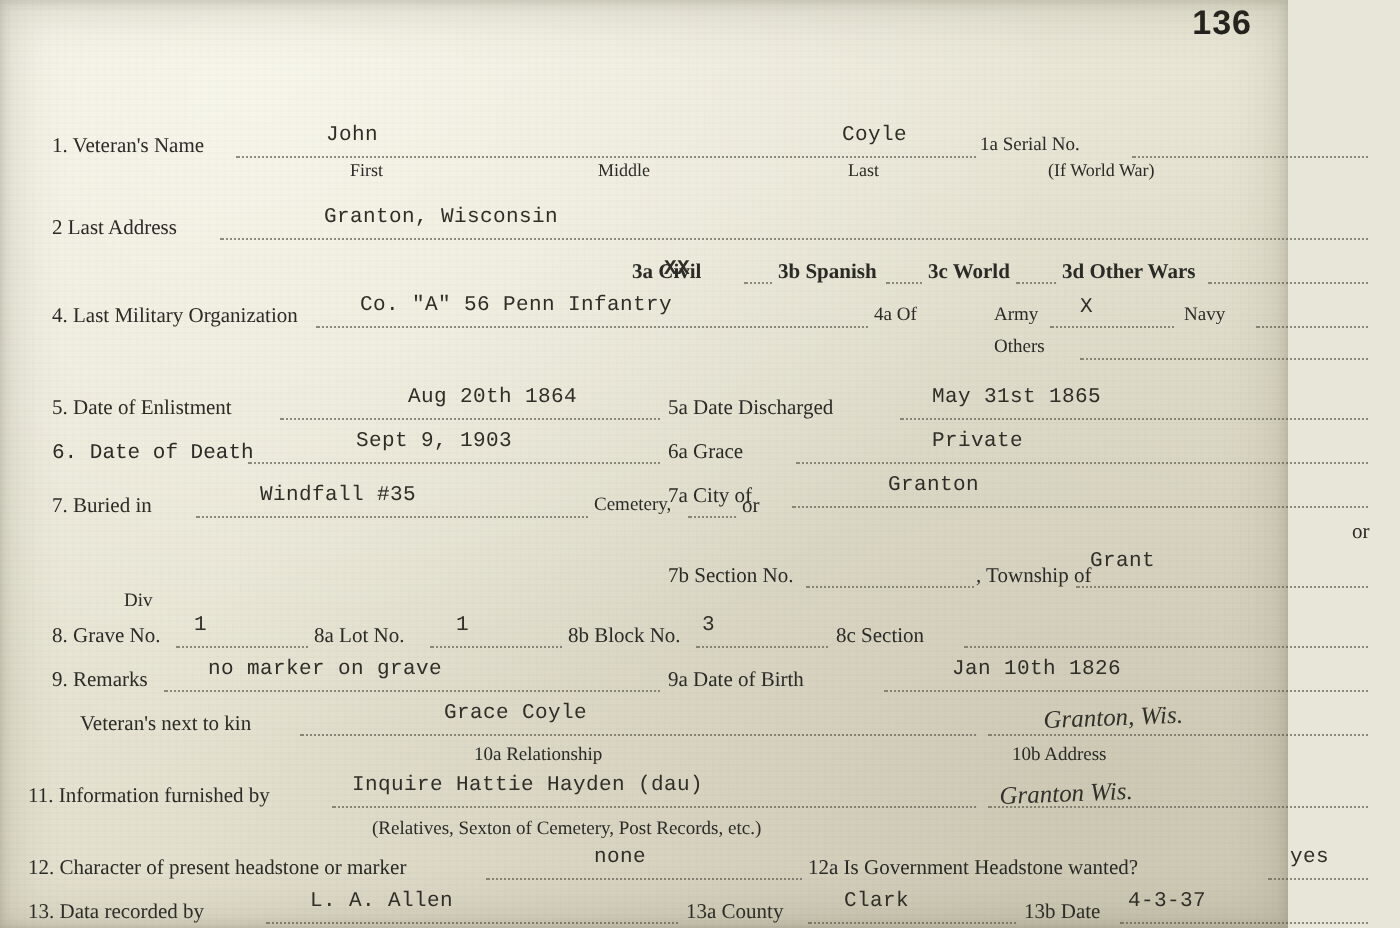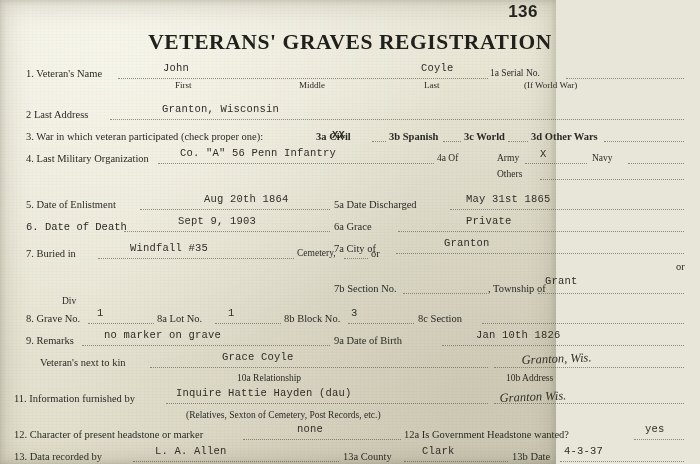--- a/index.html
+++ b/index.html
@@ -9,21 +9,21 @@
   body {
     width: 700px;
     height: 464px;
     overflow: hidden;
     background: #e8e6d8;
     font-family: "Liberation Serif", serif;
     color: #2b2b28;
   }
   .page {
     position: relative;
-    width: 556px;
+    width: 644px;
     height: 464px;
     background:
       radial-gradient(ellipse at 20% 10%, rgba(255,255,245,0.55), rgba(0,0,0,0) 55%),
       radial-gradient(ellipse at 85% 85%, rgba(120,115,90,0.18), rgba(0,0,0,0) 60%),
       linear-gradient(160deg, #efece0 0%, #e9e6d6 35%, #e3dfcd 70%, #dcd8c4 100%);
     box-sizing: border-box;
   }
   .grain {
     position: absolute;
     left: 0; top: 0; right: 0; bottom: 0;
@@ -125,21 +125,20 @@
     transform-origin: left bottom;
   }
 </style>
 </head>
 <body>
 
 <div class="page">
   <div class="grain"></div>
 
   <div class="stamp-number">136</div>
-  <div class="title">VETERANS' GRAVES REGISTRATION</div>
 
   <div class="form">
 
     <div class="row" style="top:0px;">
       <span class="lbl" style="left:26px; top:2px;">1. Veteran's Name</span>
       <span class="dots" style="left:118px; top:2px; width:370px;"></span>
       <span class="lbl small" style="left:490px; top:2px;">1a Serial No.</span>
       <span class="dots" style="left:566px; top:2px; width:118px;"></span>
       <span class="tw" style="left:163px; top:-4px;">John</span>
       <span class="tw" style="left:421px; top:-4px;">Coyle</span>
@@ -149,21 +148,20 @@
       <span class="lbl tiny" style="left:524px; top:14px;">(If World War)</span>
     </div>
 
     <div class="row" style="top:41px;">
       <span class="lbl" style="left:26px; top:2px;">2 Last Address</span>
       <span class="dots" style="left:110px; top:2px; width:574px;"></span>
       <span class="tw" style="left:162px; top:-4px;">Granton, Wisconsin</span>
     </div>
 
     <div class="row" style="top:63px;">
-      <span class="lbl" style="left:26px; top:2px;">3. War in which veteran participated (check proper one):</span>
       <span class="lbl bold" style="left:316px; top:2px;">3a Civil</span>
       <span class="tw" style="left:332px; top:0px; font-weight:bold;">XX</span>
       <span class="dots" style="left:372px; top:2px; width:14px;"></span>
       <span class="lbl bold" style="left:389px; top:2px;">3b Spanish</span>
       <span class="dots" style="left:443px; top:2px; width:18px;"></span>
       <span class="lbl bold" style="left:464px; top:2px;">3c World</span>
       <span class="dots" style="left:508px; top:2px; width:20px;"></span>
       <span class="lbl bold" style="left:531px; top:2px;">3d Other Wars</span>
       <span class="dots" style="left:604px; top:2px; width:80px;"></span>
     </div>

